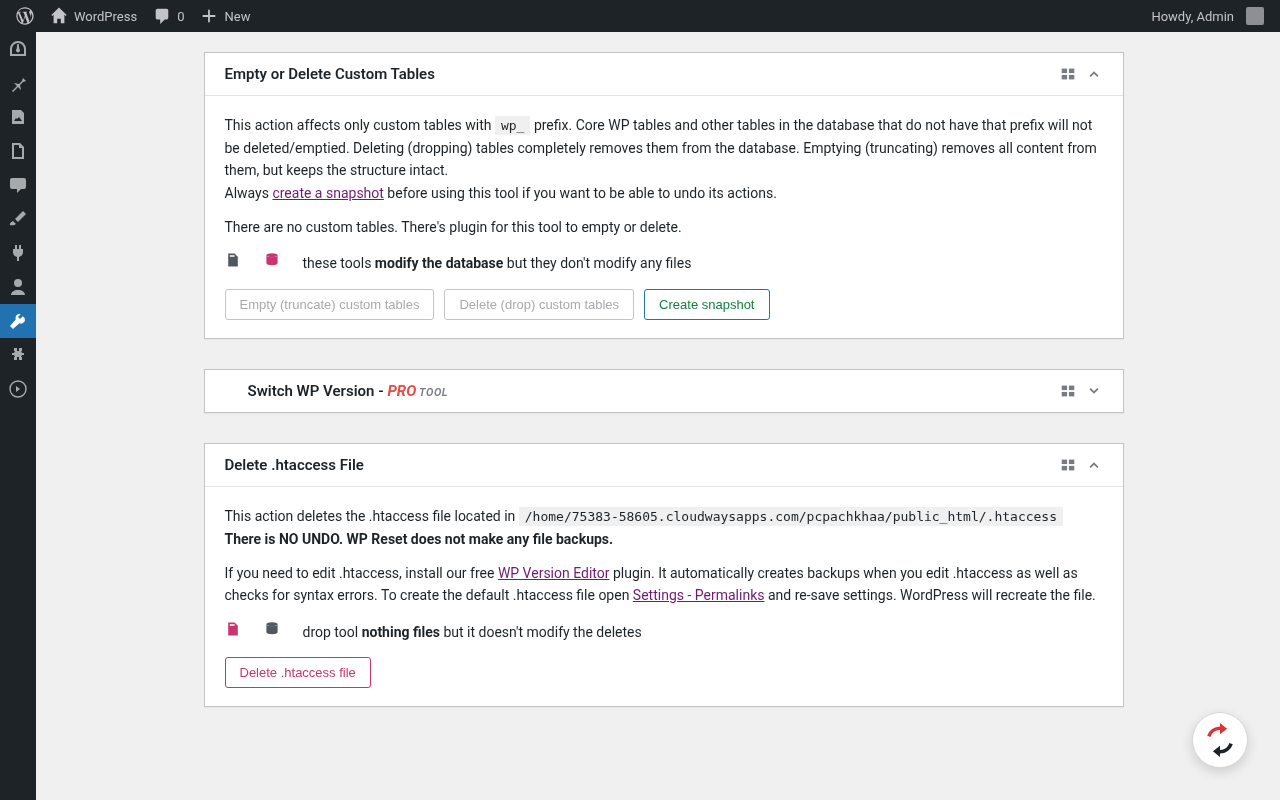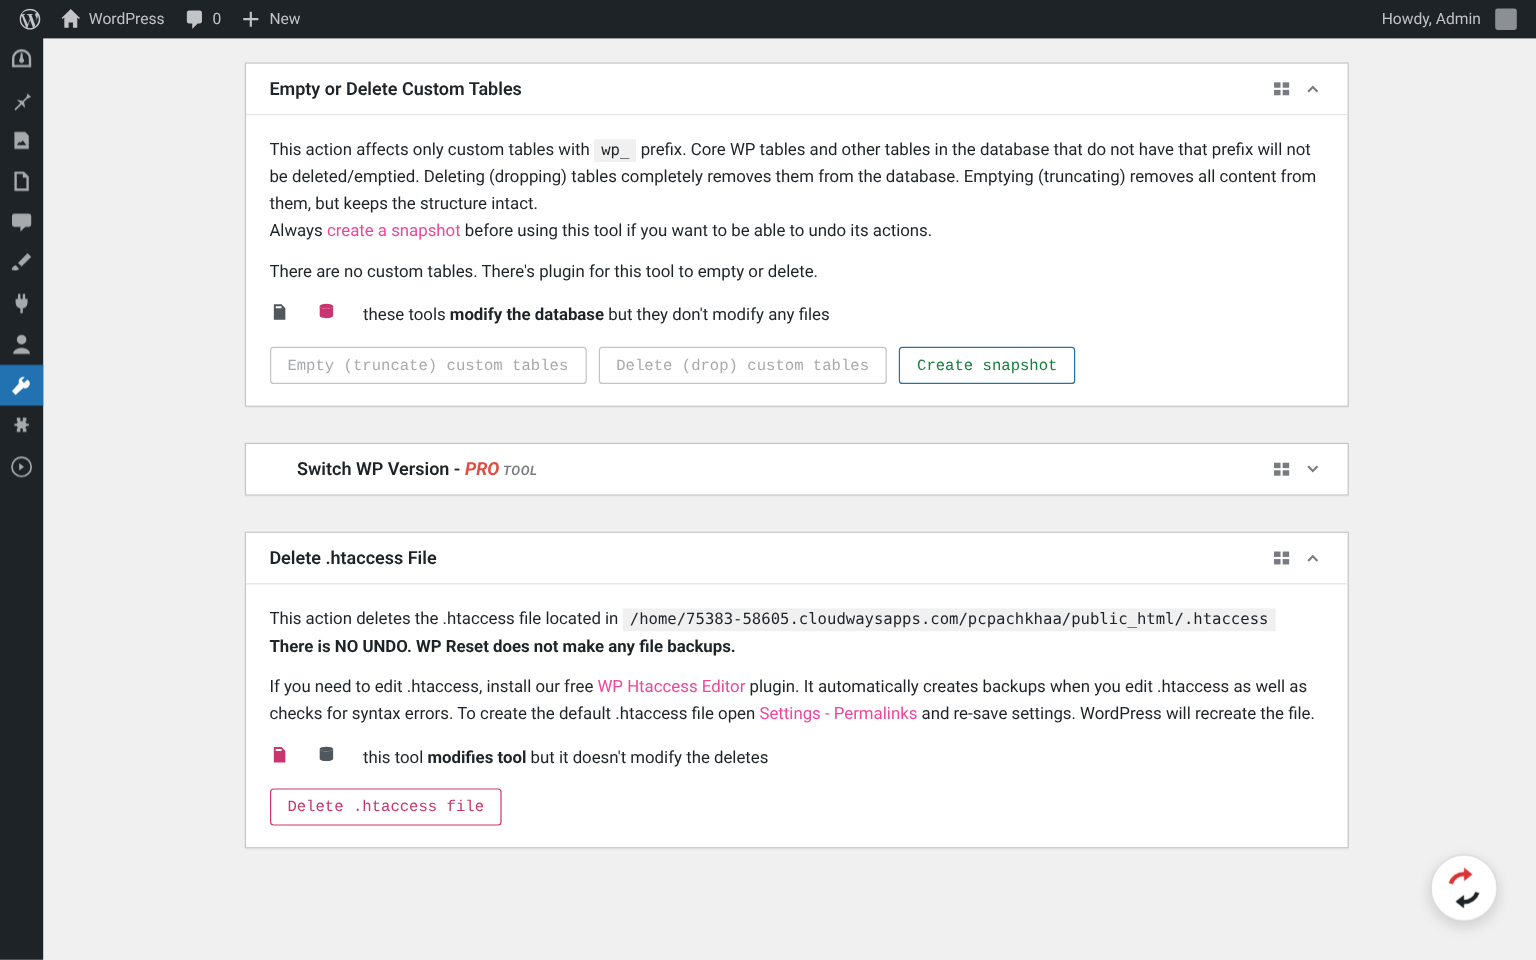--- a/index.html
+++ b/index.html
@@ -24,27 +24,27 @@
 .card-h { display:flex; align-items:center; padding:12px 20px; border-bottom:1px solid #e4e4e4; }
 .card-h.collapsed { border-bottom:none;padding-left:43px; }
 .card-title { font-weight:600; font-size:15px; color:#1d2327; }
 .pro { color:#e14d43; font-weight:700; font-style:italic; }
 .tool { font-size:11px; font-style:italic; color:#787c82; letter-spacing:.5px; }
 .card-ctrl { margin-left:auto; display:flex; gap:8px; color:#787c82; }
 .card-ctrl span { cursor:pointer; }
 .card-b { padding:18px 20px; line-height:1.6; }
 .card-b p { margin-bottom:12px; }
 code { background:#f0f0f1; padding:2px 6px; font-family:ui-monospace,Menlo,Consolas,monospace; font-size:13px; }
-a.lnk { color:#ec4899; cursor:pointer; }
+a.lnk { color:#701a75; text-decoration:underline; cursor:pointer; }
 .mod-row { display:flex; gap:23px; margin:14px 0; }
 .mod-icon { font-size:14px; }
 .red { color:#c9356e; }
 .gray { color:#50575e; }
 .btn-row { display:flex; gap:10px; margin-top:14px; flex-wrap:wrap; }
-button { border:1px solid #c3c4c7; background:#fff; padding:7px 14px; font-size:13px; border-radius:3px; cursor:pointer; color:#2c3338;font-family:Liberation Mono, monospace; }
+button { border:1px solid #c3c4c7; background:#fff; padding:7px 14px; font-size:13px; border-radius:3px; cursor:pointer; color:#2c3338; }
 button:disabled { color:#a7aaad; cursor:default; }
 button.primary-out { border:1px solid #2271b1; color:#15803d; }
 button.danger-out { border:1px solid #c9356e; color:#c9356e; }
 
 
 .fab { position:fixed; right:32px; bottom:32px; width:56px; height:56px; border-radius:50%; background:#fff; border:1px solid #d6d6d6; box-shadow:0 4px 12px rgba(0,0,0,.15); display:flex; align-items:center; justify-content:center; }
 .fab svg { width:34px; height:34px; }
 svg { display:block; }
 </style>
 </head>
@@ -234,36 +234,36 @@
               </svg>
             </span>
         </div>
       </div>
       <div class="card-b">
         <p>
           <span>This action deletes the .htaccess file located in </span><code>/home/75383-58605.cloudwaysapps.com/pcpachkhaa/public_html/.htaccess</code><br>
           <strong>There is NO UNDO. WP Reset does not make any file backups.</strong>
         </p>
         <p>
-          <span>If you need to edit .htaccess, install our free </span><a class="lnk">WP Htaccess Editor</a><span> plugin. It automatically creates backups when you edit .htaccess as well as checks for syntax errors. To create the default .htaccess file open </span><a class="lnk">Settings - Permalinks</a><span> and re-save settings. WordPress will recreate the file.</span>
+          <span>If you need to edit .htaccess, install our free </span><a class="lnk">WP Version Editor</a><span> plugin. It automatically creates backups when you edit .htaccess as well as checks for syntax errors. To create the default .htaccess file open </span><a class="lnk">Settings - Permalinks</a><span> and re-save settings. WordPress will recreate the file.</span>
         </p>
 
         <div class="mod-row">
           <span class="mod-icon red">
               <svg width="16" height="16" viewBox="0 0 20 20" fill="currentColor">
                 <path d="M4 2h8l4 4v12H4V2zm2 4h6V4H6v2zm0 3h8v1.5H6V9zm0 3h8v1.5H6V12z"></path>
               </svg>
             </span>
           <span class="mod-icon gray">
               <svg width="16" height="16" viewBox="0 0 20 20" fill="currentColor">
                 <ellipse cx="10" cy="4" rx="7" ry="2.5"></ellipse>
                 <path d="M3 4v5c0 1.4 3.1 2.5 7 2.5s7-1.1 7-2.5V4c0 1.4-3.1 2.5-7 2.5S3 5.4 3 4zm0 5v5c0 1.4 3.1 2.5 7 2.5s7-1.1 7-2.5V9c0 1.4-3.1 2.5-7 2.5S3 10.4 3 9z"></path>
               </svg>
             </span>
-          <span><span>this tool </span><strong>modifies tool</strong><span> but it doesn't modify the deletes</span></span>
+          <span><span>drop tool </span><strong>nothing files</strong><span> but it doesn't modify the deletes</span></span>
         </div>
 
         <div class="btn-row">
           <button class="danger-out">Delete .htaccess file</button>
         </div>
       </div>
     </div>
 
   </div>
 </div>

